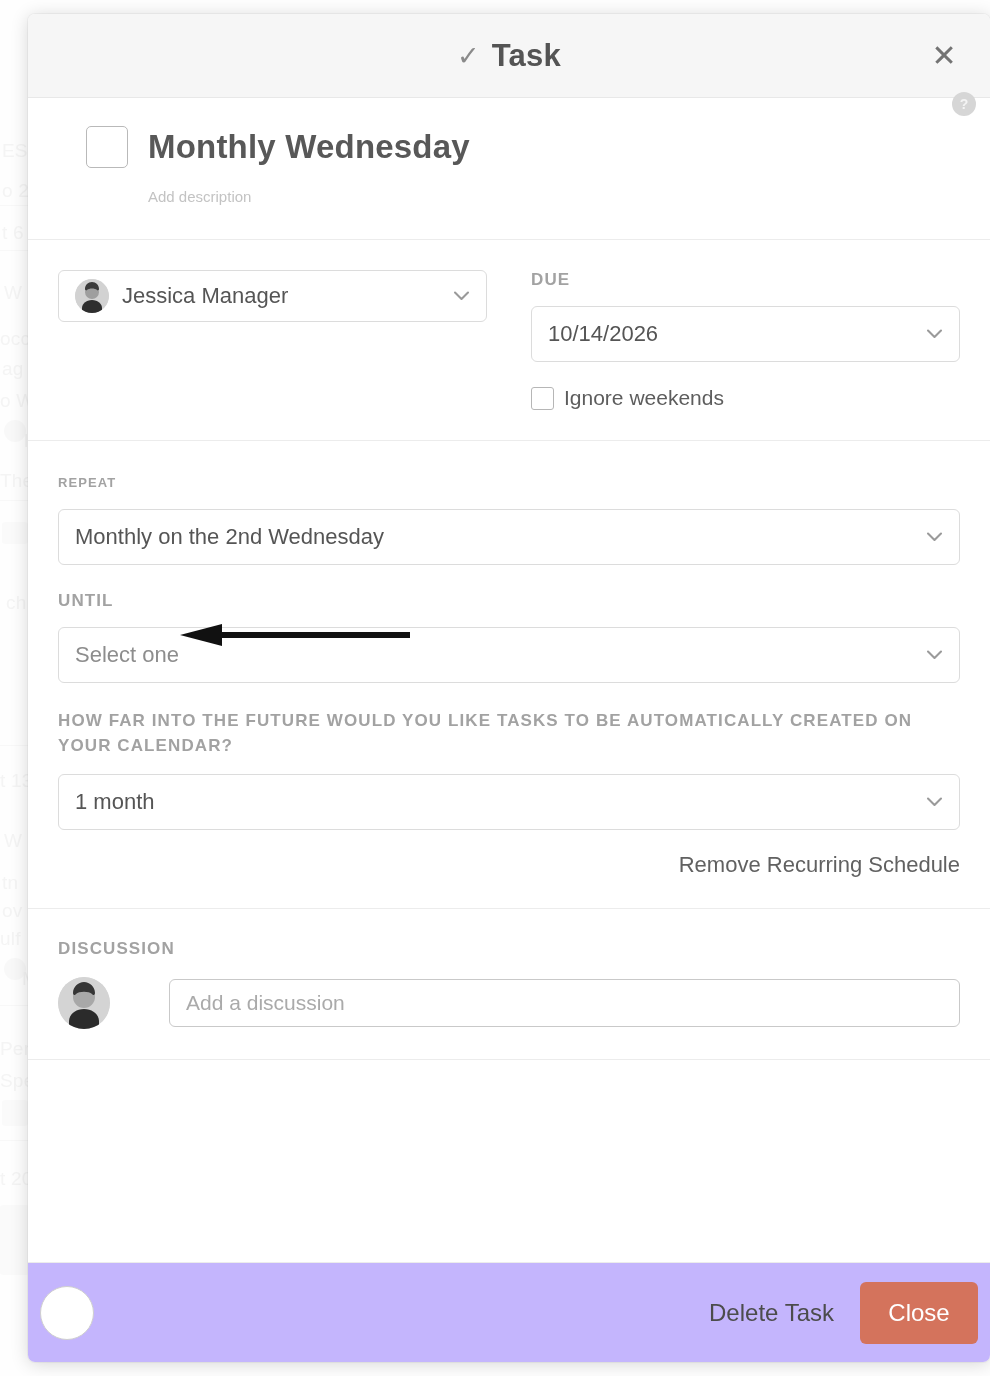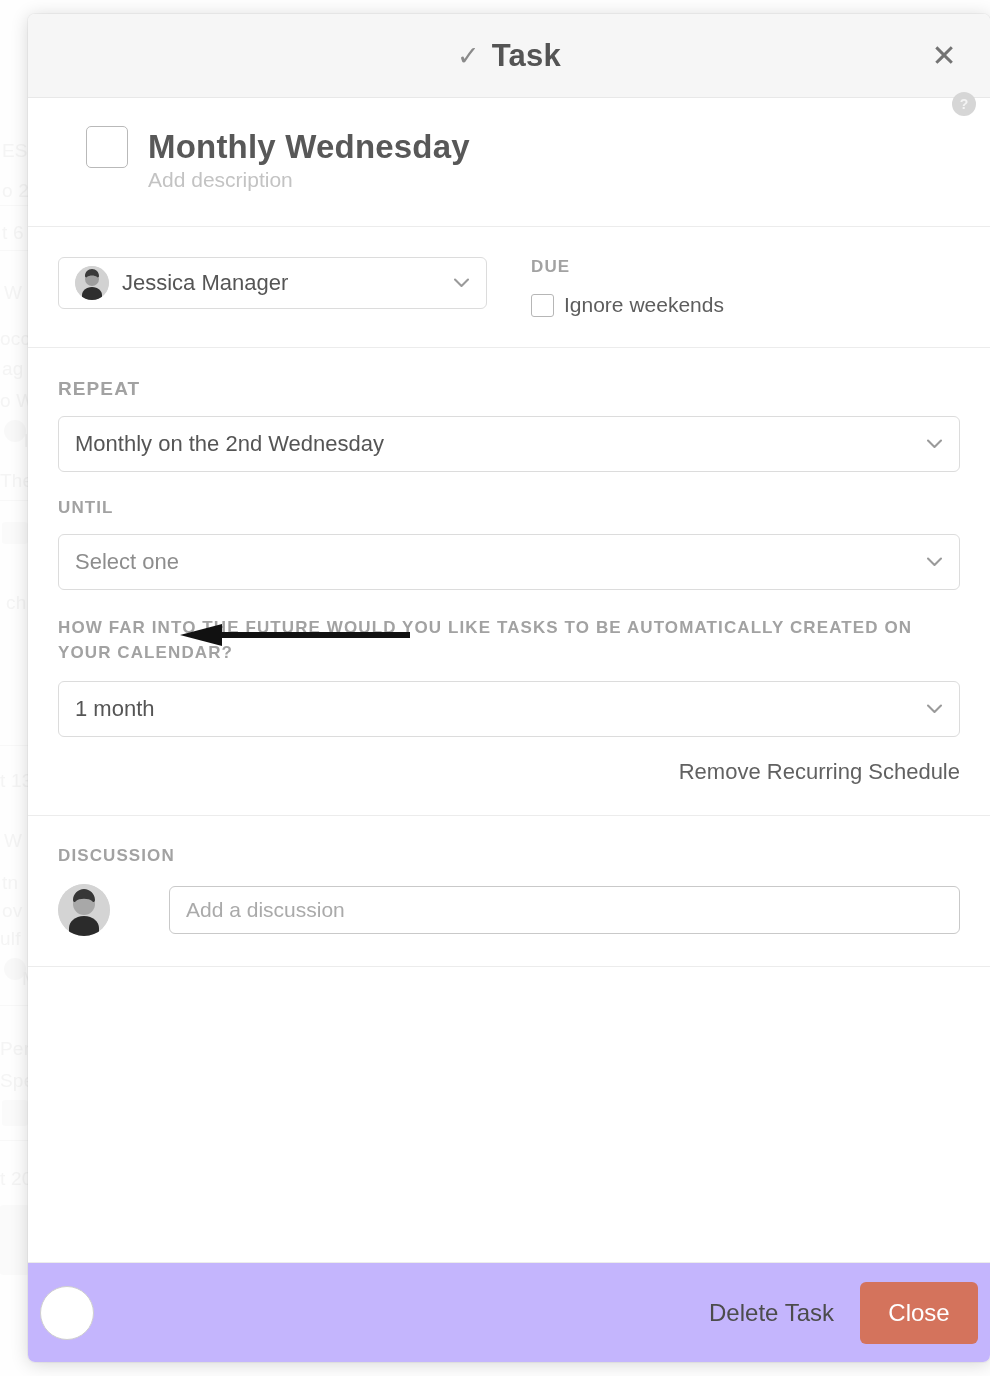--- a/index.html
+++ b/index.html
@@ -167,22 +167,23 @@
     flex: 0 0 42px;
     cursor: pointer;
   }
   #task-name {
     font-size: 33px;
     font-weight: bold;
     color: #585858;
     letter-spacing: .2px;
   }
   #task-description {
+    margin-top: 20px;
     margin-left: 90px;
-    font-size: 21px;
+    font-size: 15px;
     color: #c3c3c3;
     cursor: text;
   }
 
   
   #meta-section {
     padding-top: 30px;
     padding-bottom: 30px;
     display: flex;
     gap: 44px;
@@ -247,21 +248,21 @@
     display: flex;
     align-items: center;
     gap: 13px;
     min-width: 0;
   }
 
   #ignore-weekends-row {
     display: flex;
     align-items: center;
     gap: 10px;
-    margin-top: 16px;
+    margin-top: 24px;
   }
   #ignore-weekends-box {
     width: 23px;
     height: 23px;
     border: 1px solid #b6b6b6;
     border-radius: 3px;
     background: #fff;
     flex: 0 0 23px;
     cursor: pointer;
   }
@@ -276,21 +277,21 @@
     padding-bottom: 30px;
     position: relative;
   }
   #repeat-label-row {
     display: flex;
     align-items: center;
     height: 22px;
     margin-bottom: 16px;
   }
   #repeat-label {
-    font-size: 19px;
+    font-size: 13px;
     font-weight: bold;
     color: #a2a2a2;
     letter-spacing: 1.1px;
     text-transform: uppercase;
   }
   
   #annotation-arrow {
     position: absolute;
     left: 152px;
     top: 526px;
@@ -483,20 +484,28 @@
           <span class="chev">
             <svg width="17" height="17" viewBox="0 0 17 17">
                 <path d="M2 5.5 L8.5 12 L15 5.5" fill="none" stroke="#9a9a9a" stroke-width="2.1" stroke-linecap="round" stroke-linejoin="round"></path>
               </svg>
           </span>
         </div>
       </div>
 
       <div class="meta-col">
         <div class="field-label">DUE</div>
+        <div class="select-box tall">
+          <span class="select-value">10/14/2026</span>
+          <span class="chev">
+            <svg width="17" height="17" viewBox="0 0 17 17">
+                <path d="M2 5.5 L8.5 12 L15 5.5" fill="none" stroke="#9a9a9a" stroke-width="2.1" stroke-linecap="round" stroke-linejoin="round"></path>
+              </svg>
+          </span>
+        </div>
         <div id="ignore-weekends-row">
           <div id="ignore-weekends-box"></div>
           <div id="ignore-weekends-label">Ignore weekends</div>
         </div>
       </div>
     </div>
 
     <div class="section" id="repeat-section">
       <div id="repeat-label-row">
         <span id="repeat-label">REPEAT</span>

